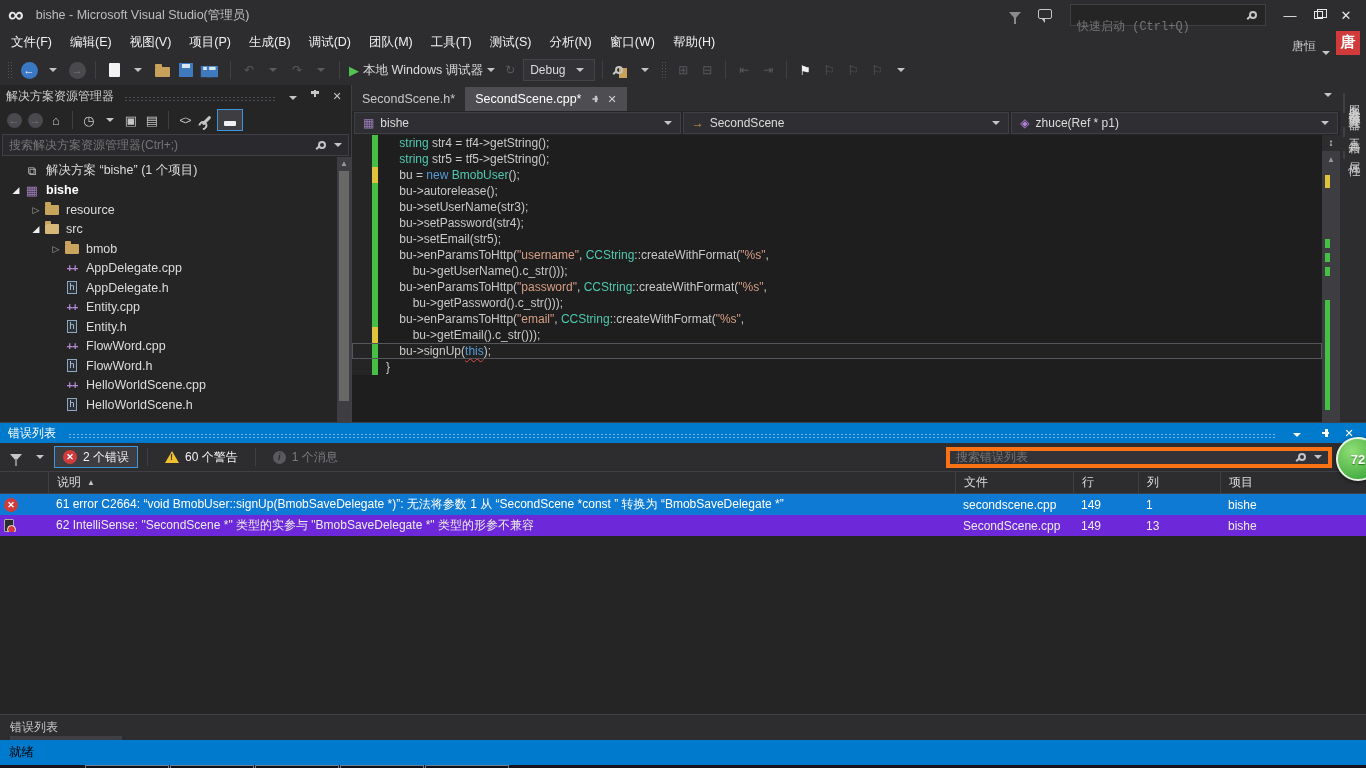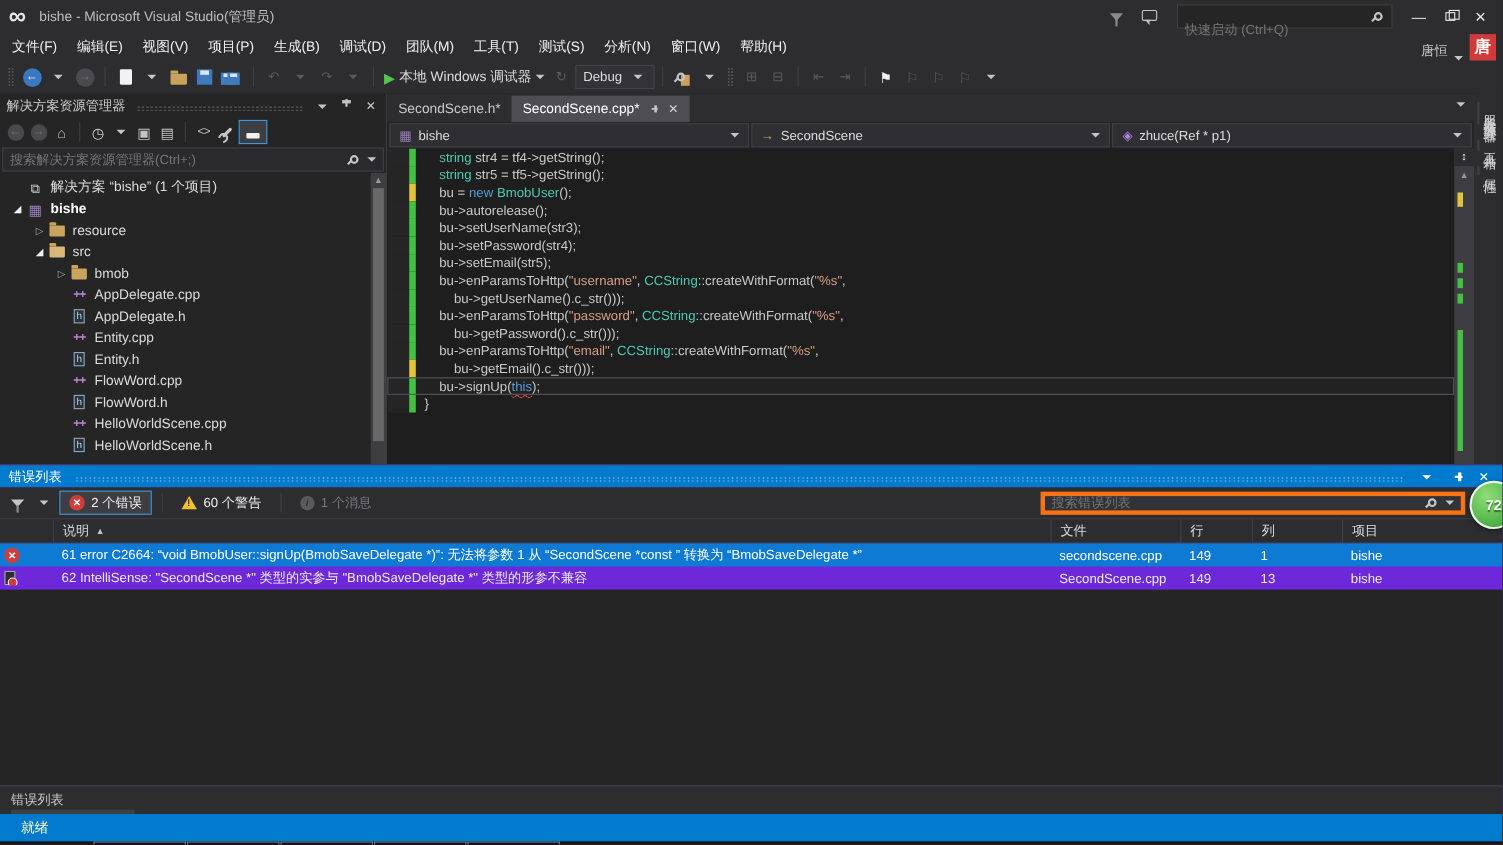--- a/index.html
+++ b/index.html
@@ -11,21 +11,21 @@
   .titlebar { height:30px; display:flex; align-items:center; padding:0 6px 0 8px; background:#2D2D30; flex:0 0 30px; }
   .vslogo { font-size:22px; color:#E8E8E8; font-weight:bold; margin-right:12px; line-height:26px; }
   .title-text { color:#BEBEBE; font-size:12.5px; }
   .tb-spacer { flex:1; }
   .tb-ic { width:30px; text-align:center; color:#9A9A9A; cursor:pointer; }
   .funnel { display:inline-block; width:0; height:0; border-left:6px solid transparent; border-right:6px solid transparent; border-top:7px solid #8A8A8A; position:relative; }
   .funnel::after { content:''; position:absolute; left:-1px; top:-2px; width:2px; height:7px; background:#8A8A8A; }
   .bubble { display:inline-block; width:14px; height:10px; border:1.5px solid #C5C5C5; border-radius:2px; position:relative; }
   .bubble::after { content:''; position:absolute; left:2px; bottom:-5px; width:0; height:0; border-left:4px solid transparent; border-top:5px solid #C5C5C5; }
   .quicklaunch { width:196px; height:22px; background:#252526; border:1px solid #3F3F46; display:flex; align-items:center; margin:0 10px; }
-  .quicklaunch input { flex:1; background:transparent; border:none; outline:none; color:#fca5a5; font-size:12px; padding:0 6px; font-family:Liberation Sans, sans-serif;margin-top:24px; }
+  .quicklaunch input { flex:1; background:transparent; border:none; outline:none; color:#fca5a5; font-size:12px; padding:0 6px; font-family:Liberation Mono, monospace;margin-top:24px; }
   .mag { display:inline-block; width:8px; height:8px; border:2px solid #C5C5C5; border-radius:50%; position:relative; margin-right:8px; flex:0 0 auto; }
   .mag::after { content:''; position:absolute; width:2px; height:5px; background:#C5C5C5; left:-3px; bottom:-3px; transform:rotate(45deg); }
   .winbtn { width:28px; height:22px; display:flex; align-items:center; justify-content:center; color:#E8E8E8; font-size:13px; cursor:pointer; }
   .restore-glyph { display:inline-block; width:9px; height:8px; border:1px solid #E8E8E8; position:relative; }
   .restore-glyph::before { content:''; position:absolute; left:2px; top:-3px; width:8px; height:7px; border:1px solid #E8E8E8; }
 
   
   .menubar { height:25px; display:flex; align-items:center; padding:0 2px; flex:0 0 25px; }
   .menu-item { padding:3px 9px; color:#F1F1F1; font-size:12.5px; cursor:default; }
   .user-area { margin-left:auto; display:flex; align-items:flex-end; gap:6px; padding-right:4px; }
@@ -164,21 +164,21 @@
   .ec-line { width:65px; flex:0 0 65px; }
   .ec-col  { width:82px; flex:0 0 82px; }
   .ec-proj { width:146px; flex:0 0 146px; }
   .ico-isense { display:inline-block; width:10px; height:13px; border:1px solid #A8A8B0; border-radius:1px; position:relative; background:#2D2D30; }
   .ico-isense::after { content:''; position:absolute; right:-3px; bottom:-3px; width:7px; height:7px; border-radius:50%; background:#D03C3C; border:1px solid #F0F0F0; }
   .ep-fill { flex:1; background:#252526; }
   .ep-bottomtab { height:26px; background:#2D2D30; display:flex; align-items:center; padding:0 10px; color:#C8C8C8; flex:0 0 26px; position:relative; border-top:1px solid #3F3F46; }
   .ep-bottomtab::after { content:''; position:absolute; left:10px; bottom:0; width:112px; height:4px; background:#3F3F46; }
 
   
-  .statusbar { flex:0 0 25px; background:#007ACC; display:flex; align-items:center; padding:0 19px; color:#fef9c3; font-size:12.5px; }
+  .statusbar { flex:0 0 25px; background:#007ACC; display:flex; align-items:center; padding:0 9px; color:#000000; font-size:12.5px; }
   .taskbar { flex:0 0 3px; background:#15151B; display:flex; gap:1px; padding-left:85px; }
   .tk { width:84px; border:1px solid #6E7E90; border-bottom:none; background:#10101A; }
 
   
   .tooltip { position:absolute; left:500px; top:358px; background:#424245; border:1px solid #5D5D62; padding:6px 12px 8px; color:#DCDCDC; font-size:12.5px; z-index:30; white-space:nowrap; }
   .tooltip .tt1 { margin-bottom:6px; }
   .badge72 { position:absolute; right:-14px; top:437px; width:44px; height:44px; border-radius:50%; background:radial-gradient(circle at 35% 30%, #8FDE74, #2F9E33); border:2px solid #E9F6E3; box-shadow:0 1px 4px rgba(0,0,0,.5); color:#FFFFFF; font-weight:bold; font-size:13px; display:flex; align-items:center; justify-content:center; z-index:40; text-shadow:0 1px 1px rgba(0,60,0,.6); }
 </style>
 </head>
 <body>

